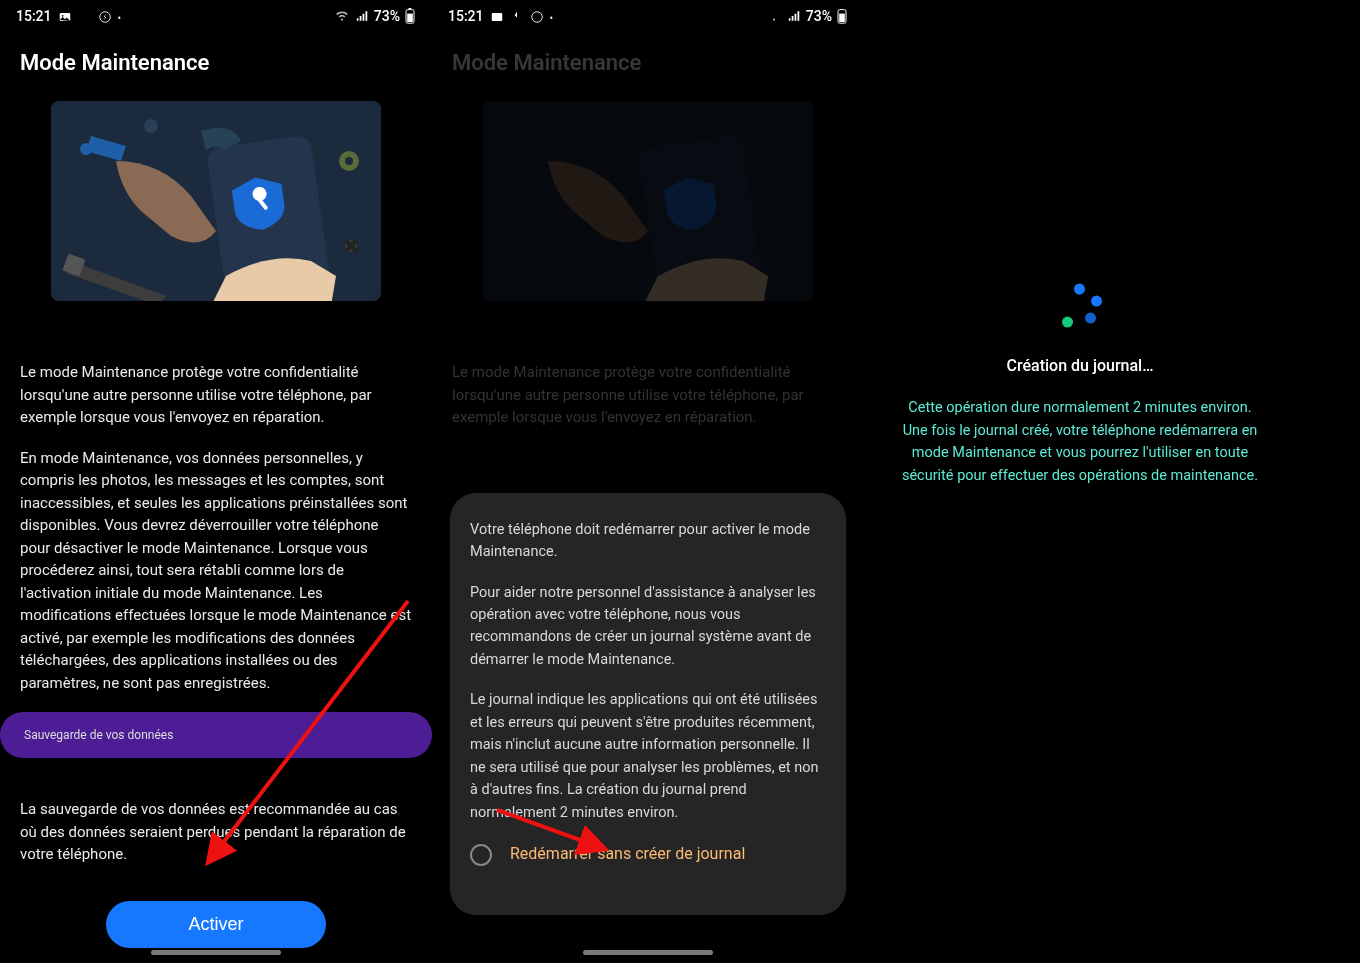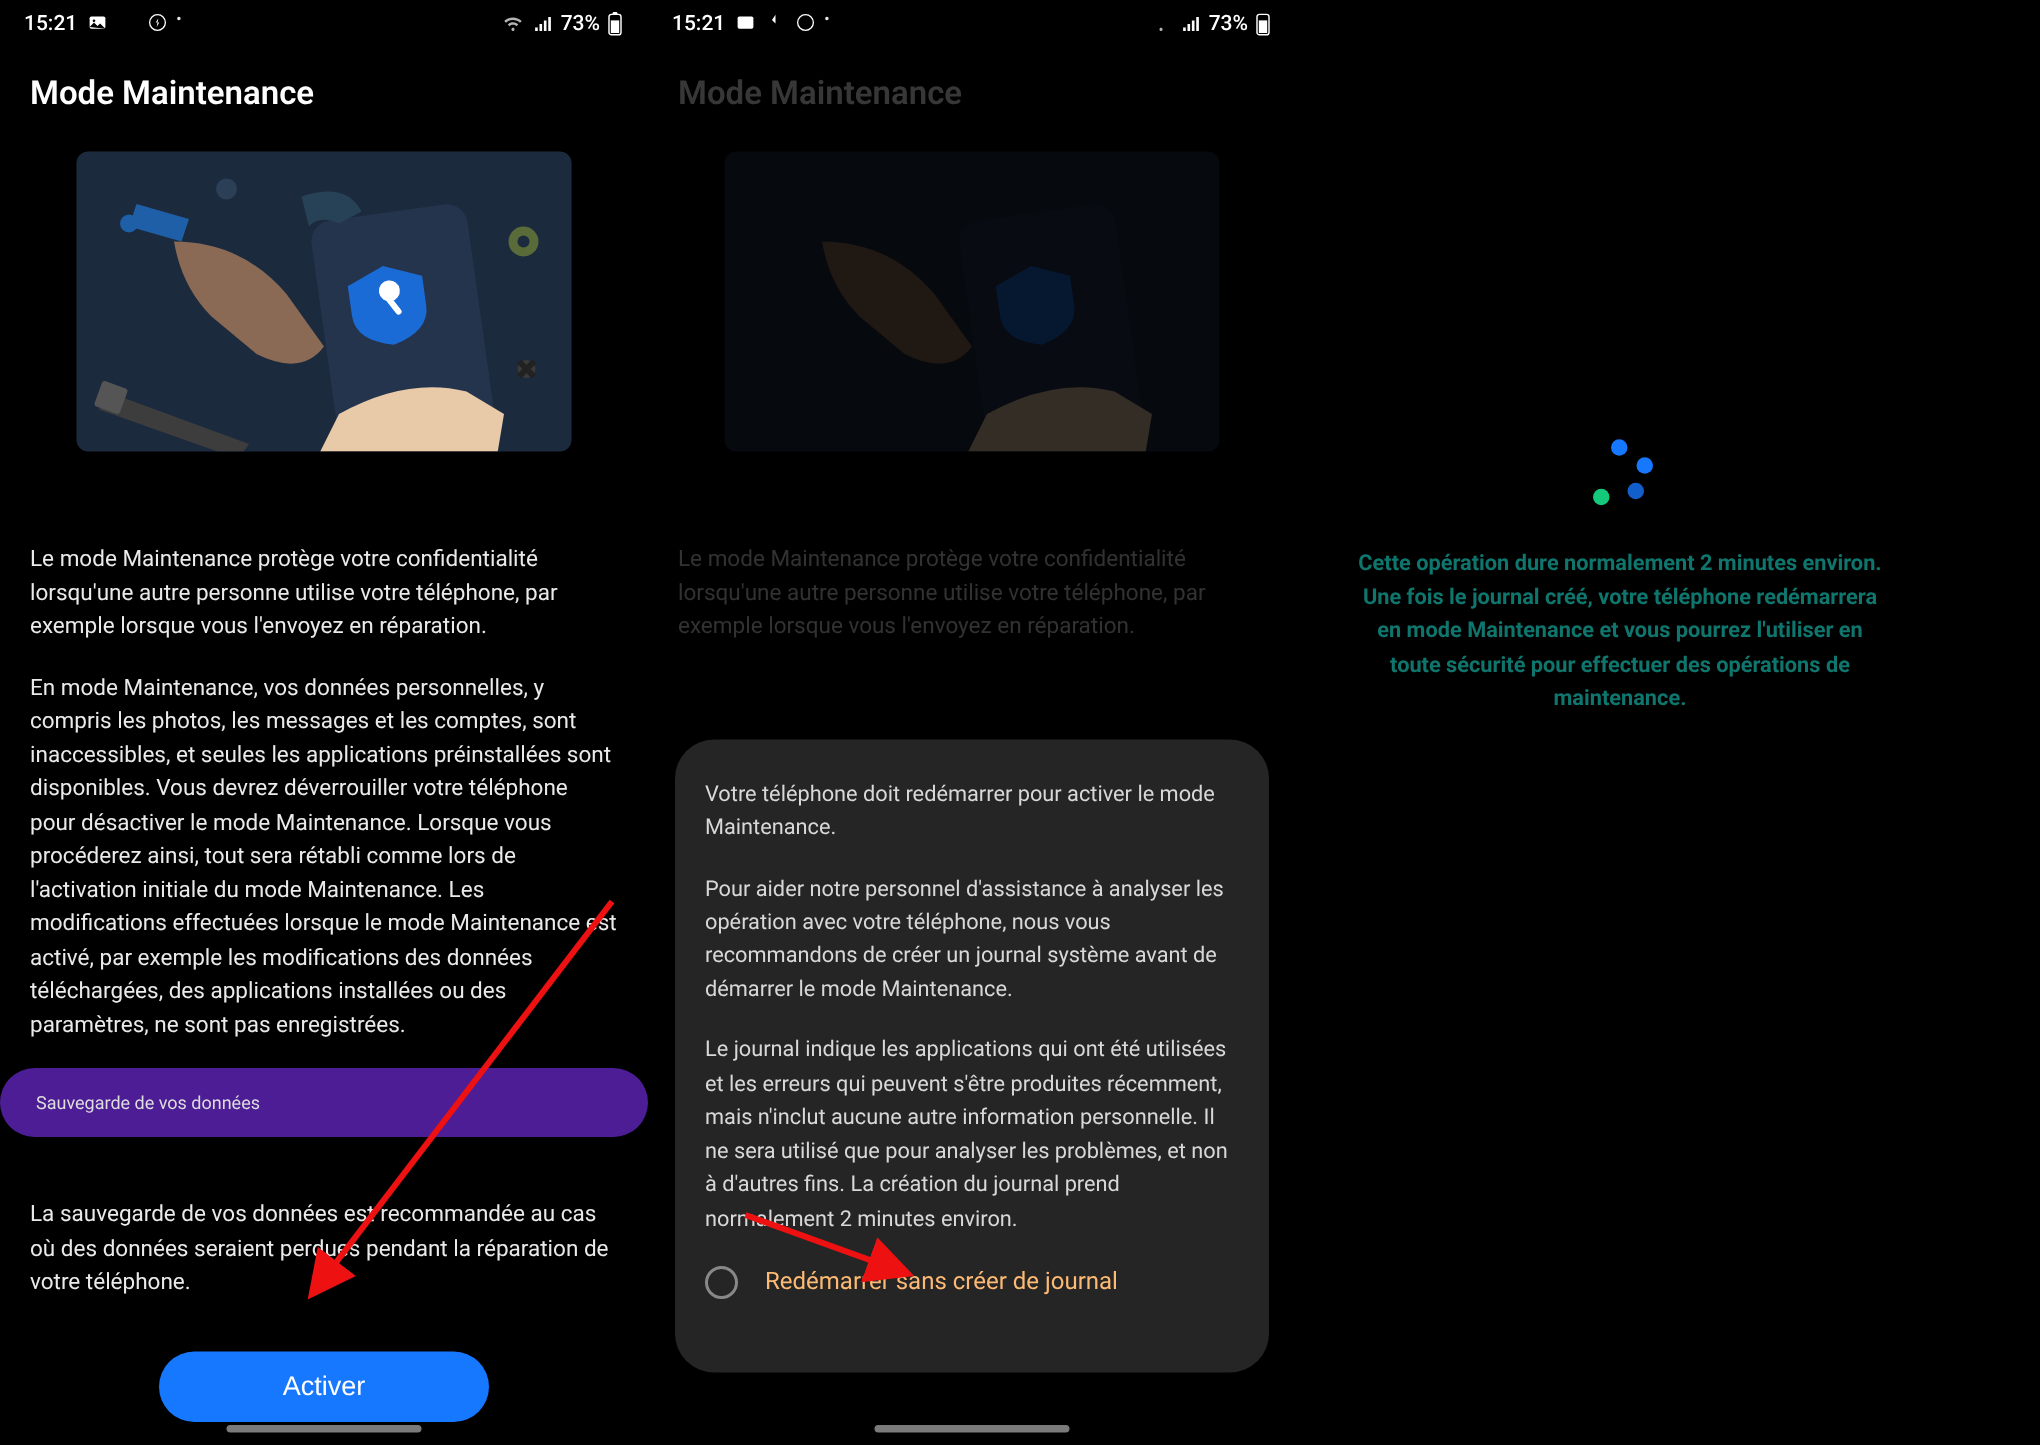--- a/index.html
+++ b/index.html
@@ -22,21 +22,21 @@
     .phone.dimmed .phone-content { opacity: 0.45; }
     .status-bar {
       height: 28px;
       display: flex;
       justify-content: space-between;
       align-items: center;
       padding: 4px 16px 0;
       font-size: 14px;
       font-weight: 500;
     }
-    .status-left { display: flex; align-items: flex-start; gap: 6px; }
+    .status-left { display: flex; align-items: flex-end; gap: 6px; }
     .status-right { display: flex; align-items: center; gap: 4px; }
     .status-icon { display: inline-flex; align-items: center; }
     .page-title {
       font-size: 22px;
       font-weight: 600;
       padding: 22px 20px 12px;
     }
     .illustration {
       margin: 14px auto 0;
       width: 330px;
@@ -141,22 +141,21 @@
     .spinner .d3 { background: #1677ff; bottom: 4px; right: 6px; opacity: .8; }
     .spinner .d4 { background: #14c97a; bottom: 0; left: 4px; }
     .loading-title {
       font-size: 16px;
       font-weight: 500;
       margin-bottom: 22px;
     }
     .loading-body {
       font-size: 14.5px;
       line-height: 1.55;
-      color: #0f766e;
-      font-weight: bold;
+      color: #5eead4;
     }
     .arrow {
       position: absolute;
       pointer-events: none;
     }
     .remain-space { width: 64px; height: 963px; background:#000; }
   </style>
 </head>
 <body>
 
@@ -328,17 +327,18 @@
 </div>
 
 <div class="phone">
   <div class="loading-center">
     <div class="spinner">
       <div class="dot d1"></div>
       <div class="dot d2"></div>
       <div class="dot d3"></div>
       <div class="dot d4"></div>
     </div>
+    <div class="loading-title">Création du journal…</div>
     <div class="loading-body">Cette opération dure normalement 2 minutes environ. Une fois le journal créé, votre téléphone redémarrera en mode Maintenance et vous pourrez l'utiliser en toute sécurité pour effectuer des opérations de maintenance.</div>
   </div>
 </div>
 
 <div class="remain-space"></div>
 
 </body></html>

